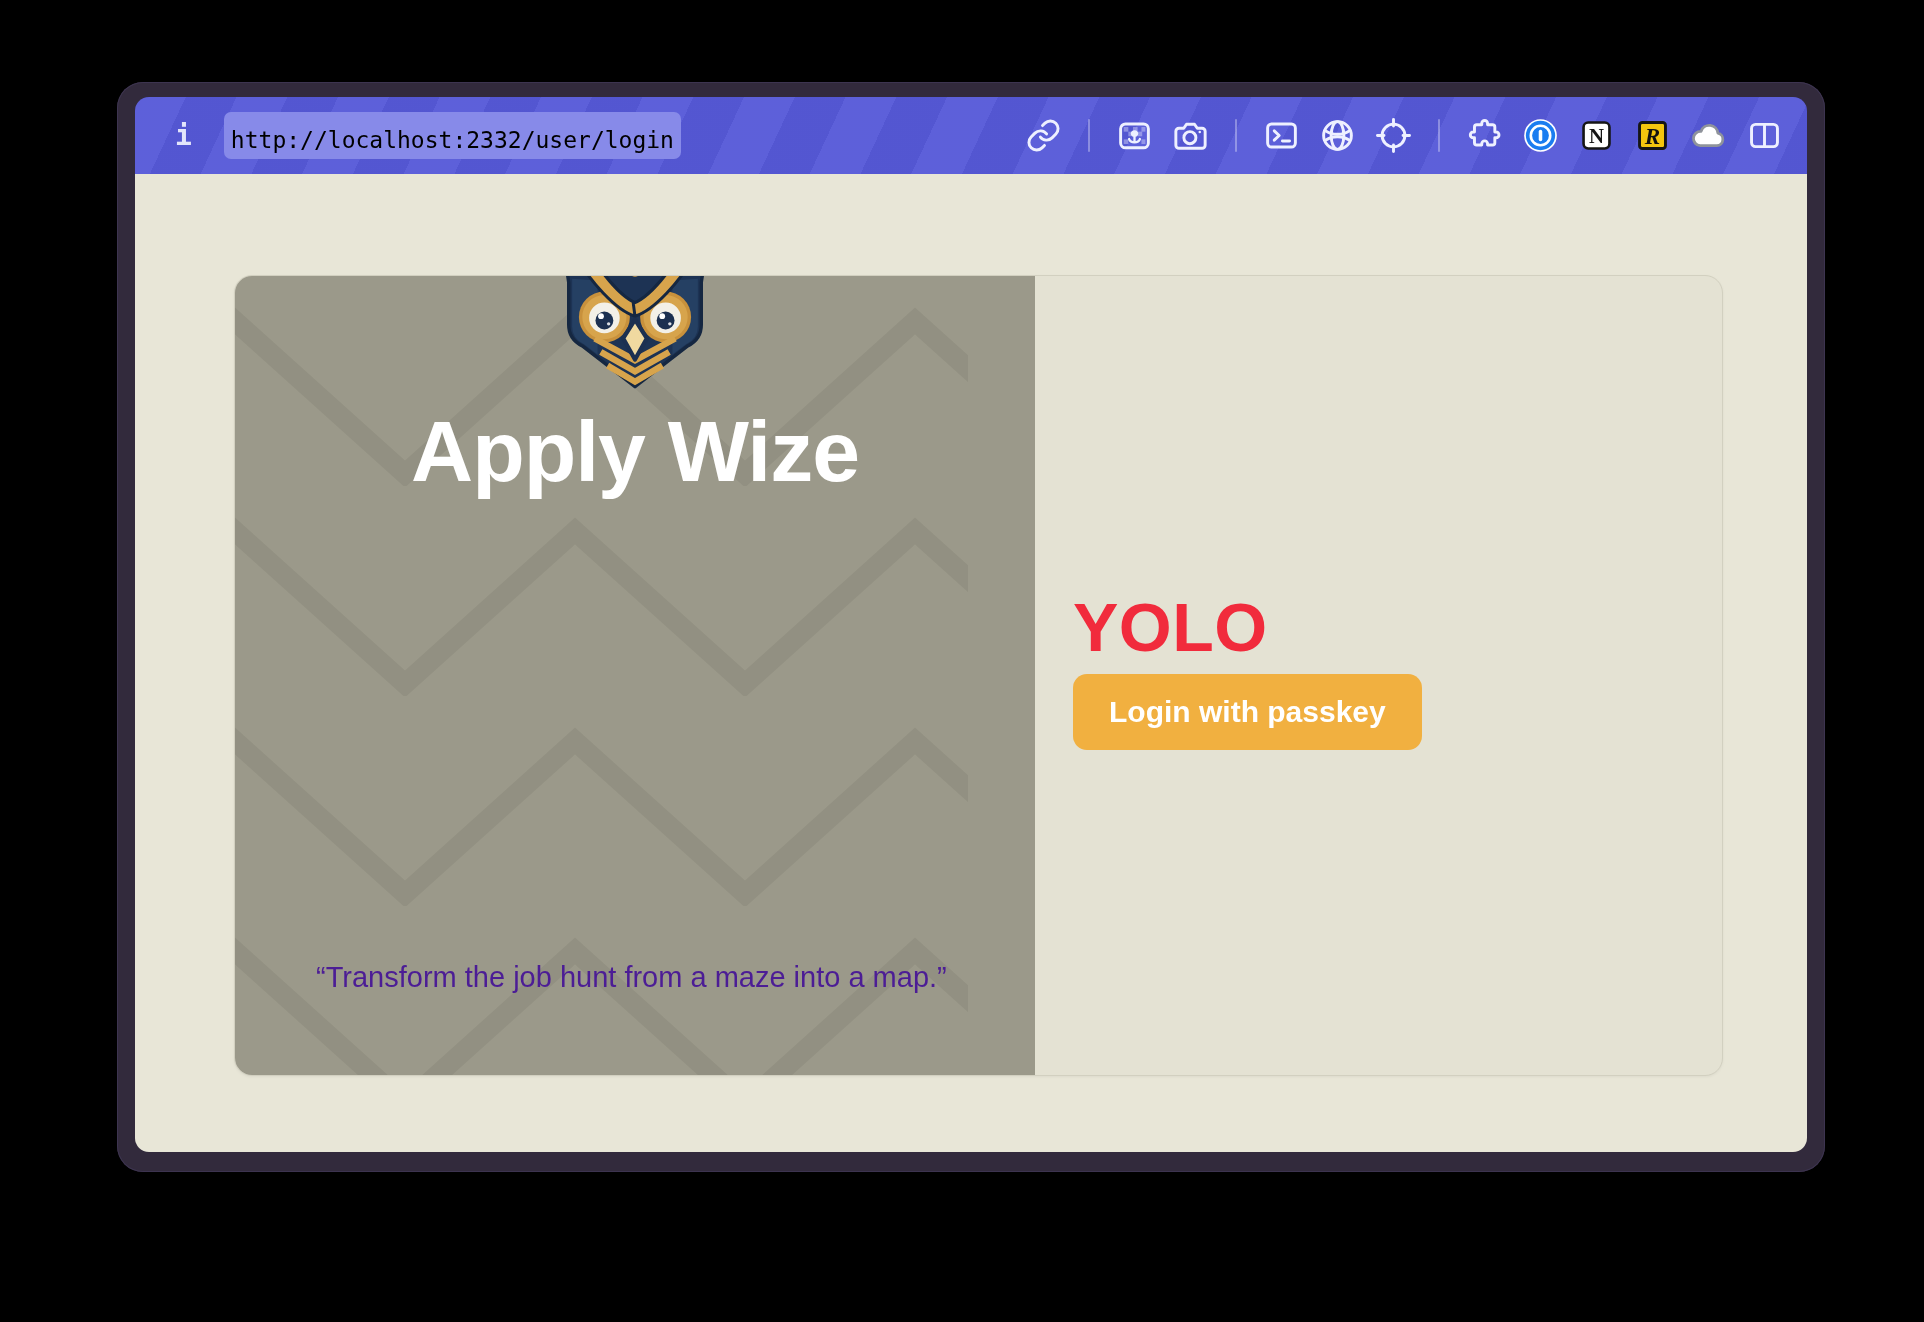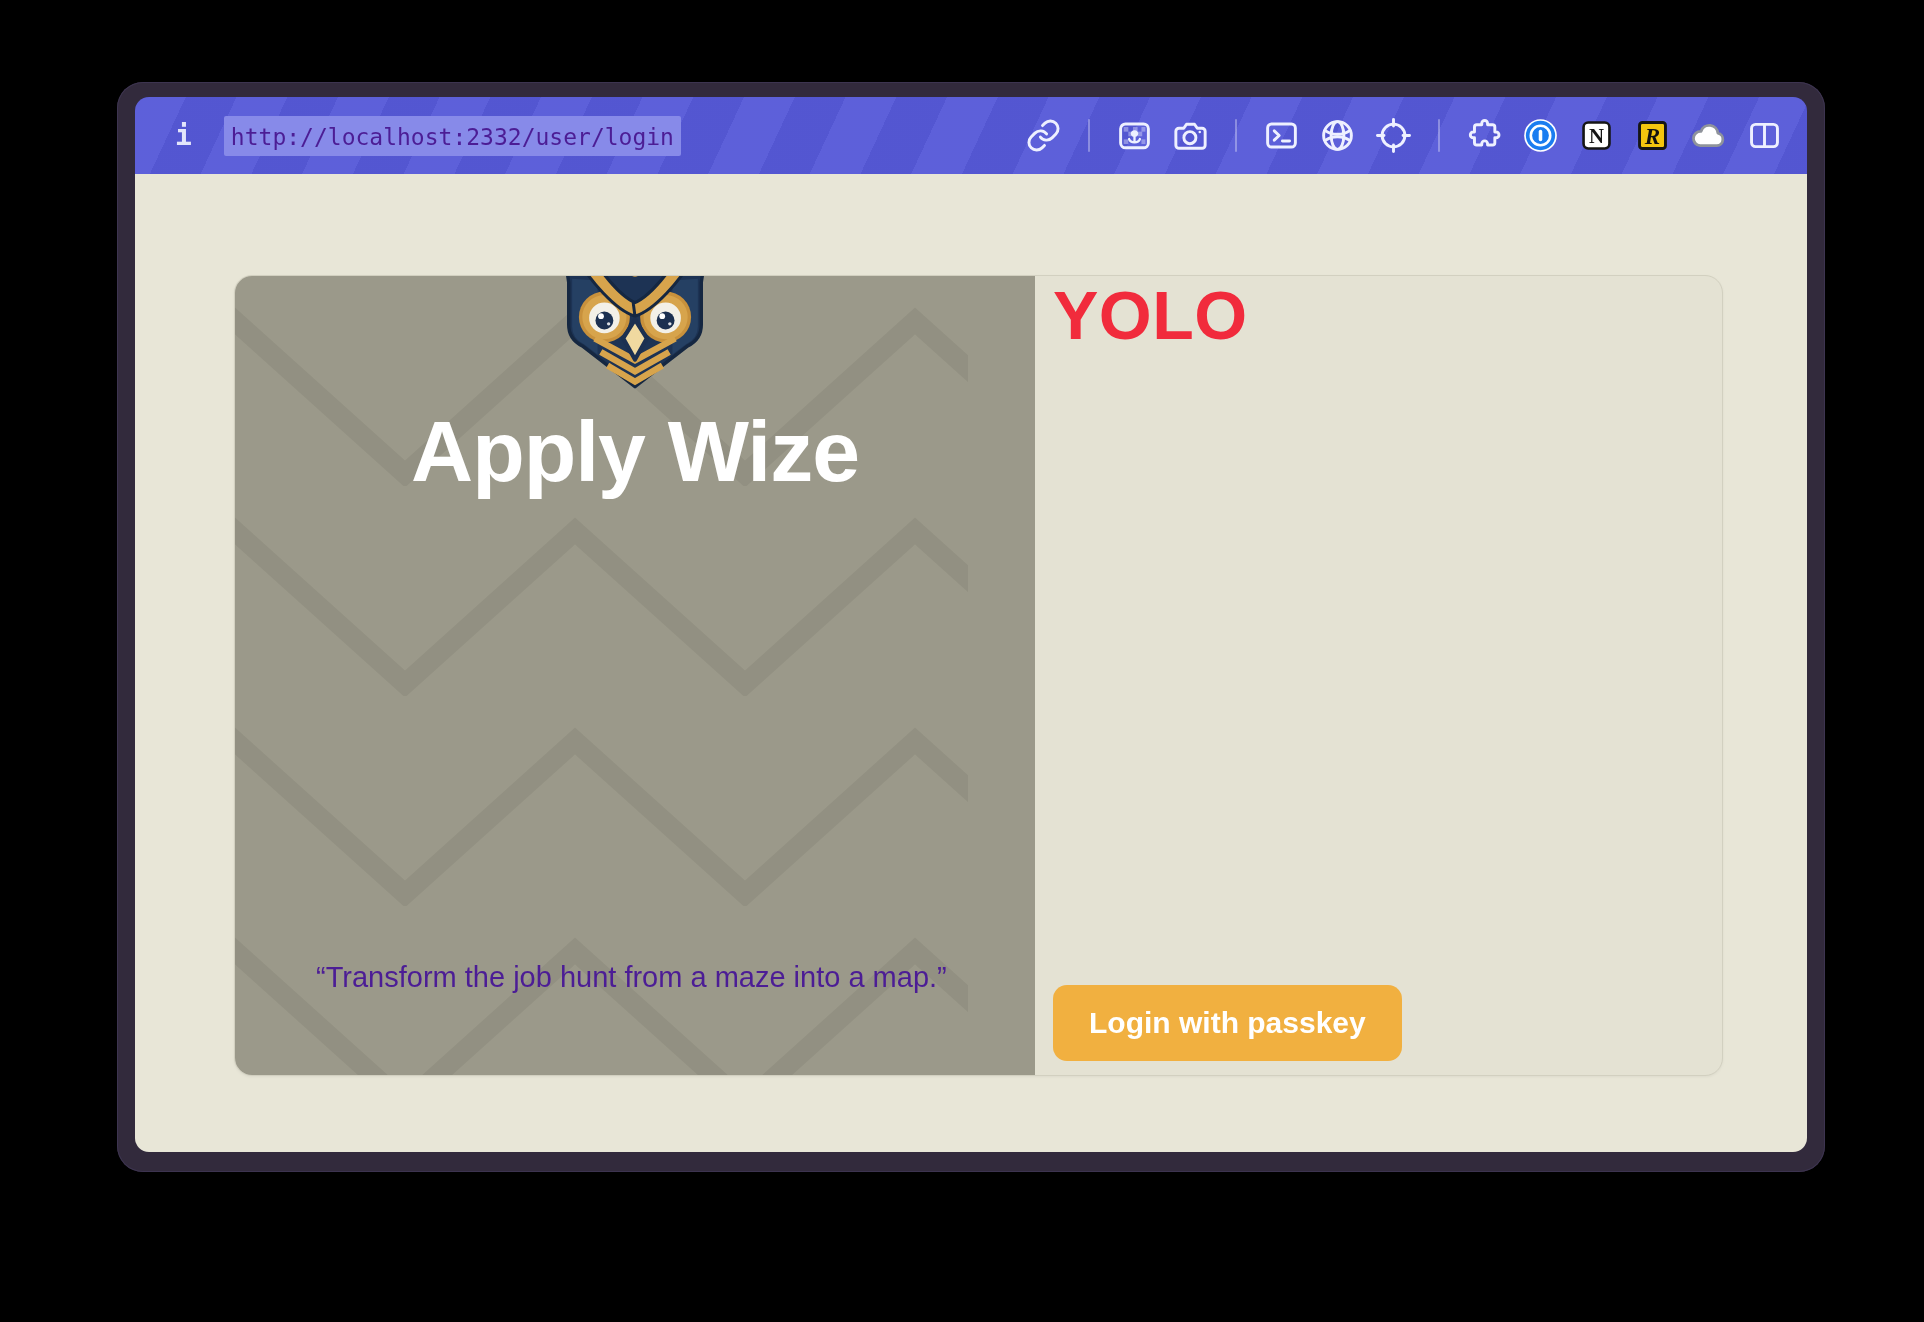--- a/index.html
+++ b/index.html
@@ -14,22 +14,22 @@
                   display:flex; flex-direction:column; }
 
   
   .addressbar { height:77px; flex:none; background:#5659d8; position:relative;
                 display:flex; align-items:center; padding:0 24px 0 40px;
                 background-image:repeating-linear-gradient(115deg,
                    rgba(255,255,255,.045) 0 46px, rgba(0,0,0,.03) 46px 92px); }
   .info-i { font-family:"DejaVu Sans Mono", monospace; font-weight:bold;
             font-size:28px; color:#e3e5fb; margin-right:32px; }
   .url-text { font-family:"DejaVu Sans Mono", monospace; font-size:23px;
-              color:#4c1d95; background:#878ae9; padding:8px 7px 6px;
-              border-radius:2px; white-space:nowrap; }
+              color:#000000; background:#878ae9; padding:15px 7px 6px;
+              border-radius:7px; white-space:nowrap; }
   .toolbar { margin-left:auto; display:flex; align-items:center; gap:19px; }
   .tbicon { width:37px; height:37px; display:block; cursor:pointer; }
   .tbicon svg { width:100%; height:100%; }
   .ticon { stroke:#eef0ff; fill:none; stroke-width:1.9;
            stroke-linecap:round; stroke-linejoin:round; }
   .sep { width:2px; height:33px; background:rgba(255,255,255,.33);
          border-radius:1px; margin:0 7px; }
 
   
   .content { flex:1; background:#e8e6d7; position:relative; }
@@ -44,22 +44,22 @@
   .chevron-bg { position:absolute; inset:0; }
   .logo-group { position:relative; z-index:1; display:flex; flex-direction:column;
                 align-items:center; margin-top:-56px; }
   .owl { width:170px; height:172px; }
   .brand-title { color:#fff; font-size:86px; font-weight:bold;
                  letter-spacing:-1px; margin-top:10px; white-space:nowrap; }
   .brand-tagline { position:absolute; z-index:1; left:81px; right:56px; bottom:76px;
                    color:#4c1d95; font-size:29px; line-height:1.5; font-weight:500; }
 
   
-  .right-pane { flex:1; display:flex; flex-direction:column; justify-content:space-between;
-                padding:0 33px 14px 18px; }
+  .right-pane { flex:1; display:flex; flex-direction:column; justify-content:center;
+                padding:0 33px 14px 38px; }
   .login-heading { color:#f12b3c; font-size:68px; font-weight:bold;
                    letter-spacing:.5px; margin-bottom:8px; }
   .login-row { display:flex; align-items:center; justify-content:space-between; }
   .username-input { background:transparent; border:none; outline:none;
                     font-family:inherit; font-size:33px; color:#55564c;
                     width:520px; padding:0; }
   .username-input::placeholder { color:#7d7e70; opacity:1; }
   .passkey-btn { background:#f1b040; color:#fff; border:none; border-radius:14px;
                  height:76px; padding:0 36px; font-family:inherit; font-size:30px;
                  font-weight:bold; cursor:pointer; white-space:nowrap; }

